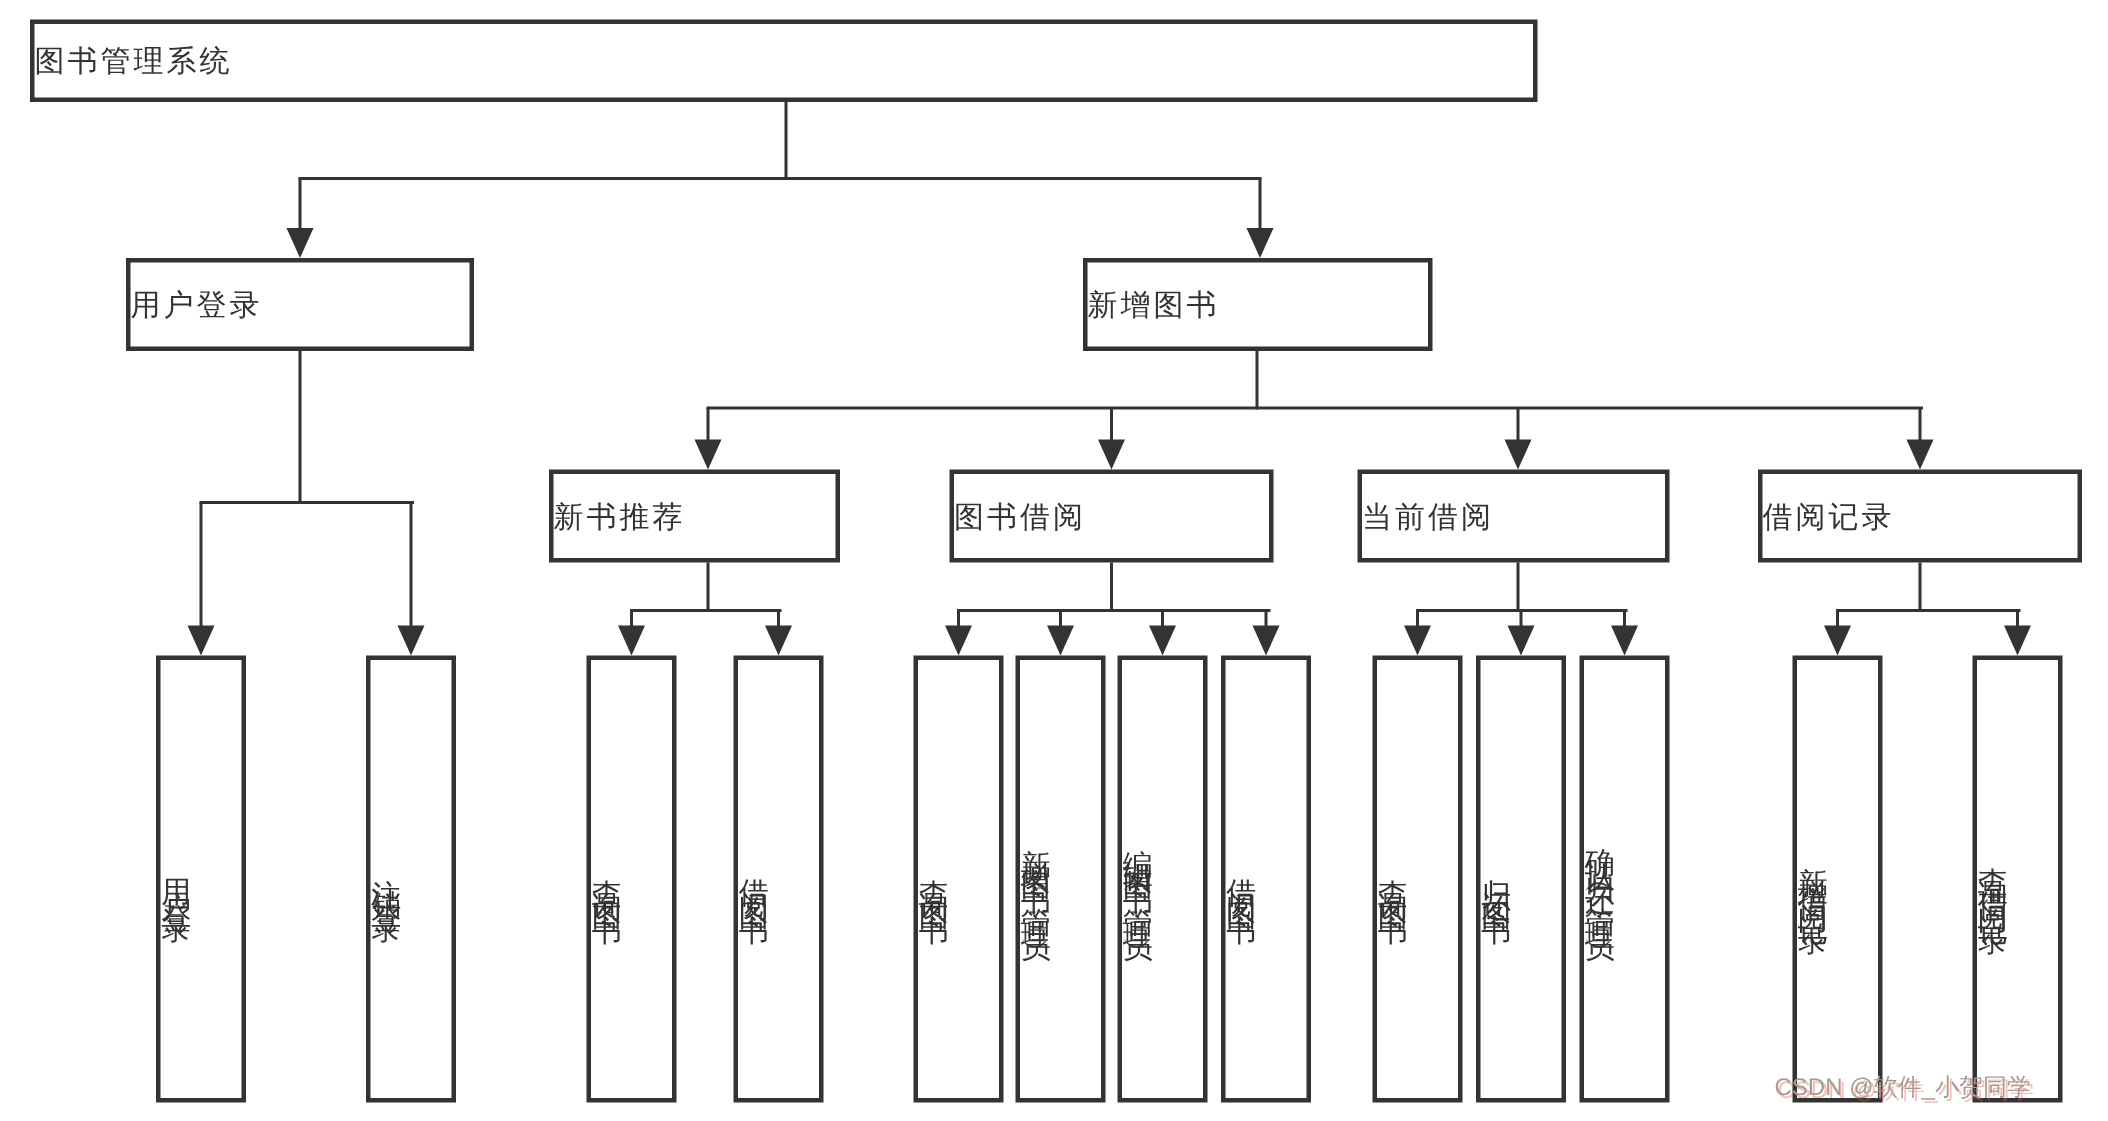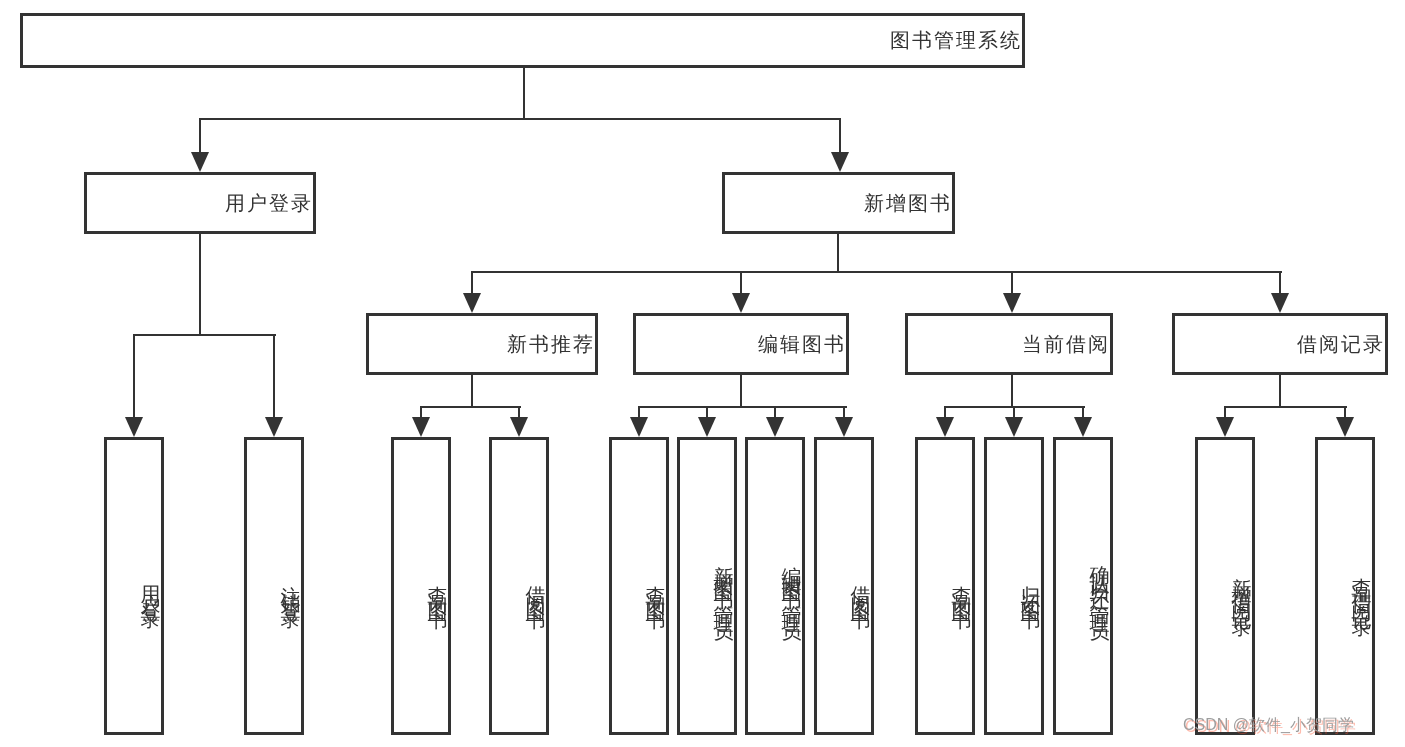--- a/index.html
+++ b/index.html
@@ -2,21 +2,21 @@
 <html><head>
 <meta charset="utf-8">
 <style>
   html,body{margin:0;padding:0;background:#fff;}
   #canvas{
     position:relative;width:1405px;height:747px;background:var(--bg,#fff);
     font-family:"Liberation Sans","DejaVu Sans",sans-serif;overflow:hidden;
   }
   .box{
     position:absolute;box-sizing:border-box;border:3px solid var(--line,#333);
-    background:#fff;display:flex;align-items:center;justify-content:flex-end;
+    background:#fff;display:flex;align-items:center;justify-content:flex-start;
   }
   .hbox .lbl{
     font-size:20px;color:var(--txt,#333);letter-spacing:2px;white-space:nowrap;
   }
   .vbox{width:60px;height:298px;top:437px;}
   .vbox .vlbl{
     writing-mode:vertical-rl;text-orientation:mixed;
     font-size:20px;color:var(--txt,#333);letter-spacing:8px;line-height:1;
   }
   .cline{position:absolute;background:var(--line,#333);}
@@ -39,25 +39,25 @@
     <span class="lbl">图书管理系统</span>
   </div>
 
   <div class="box hbox" style="left:84px;top:172px;width:232px;height:62px">
     <span class="lbl">用户登录</span>
   </div>
   <div class="box hbox" style="left:722px;top:172px;width:233px;height:62px">
     <span class="lbl">新增图书</span>
   </div>
 
-  <div class="box hbox" style="left:366px;top:313px;width:232px;height:62px">
+  <div class="box hbox" style="left:366px;top:313px;width:194px;height:62px">
     <span class="lbl">新书推荐</span>
   </div>
   <div class="box hbox" style="left:633px;top:313px;width:216px;height:62px">
-    <span class="lbl">编辑图书</span>
+    <span class="lbl">图书借阅</span>
   </div>
   <div class="box hbox" style="left:905px;top:313px;width:208px;height:62px">
     <span class="lbl">当前借阅</span>
   </div>
   <div class="box hbox" style="left:1172px;top:313px;width:216px;height:62px">
     <span class="lbl">借阅记录</span>
   </div>
 
   <div class="box vbox" style="left:104px">
     <span class="vlbl">用户登录</span>

